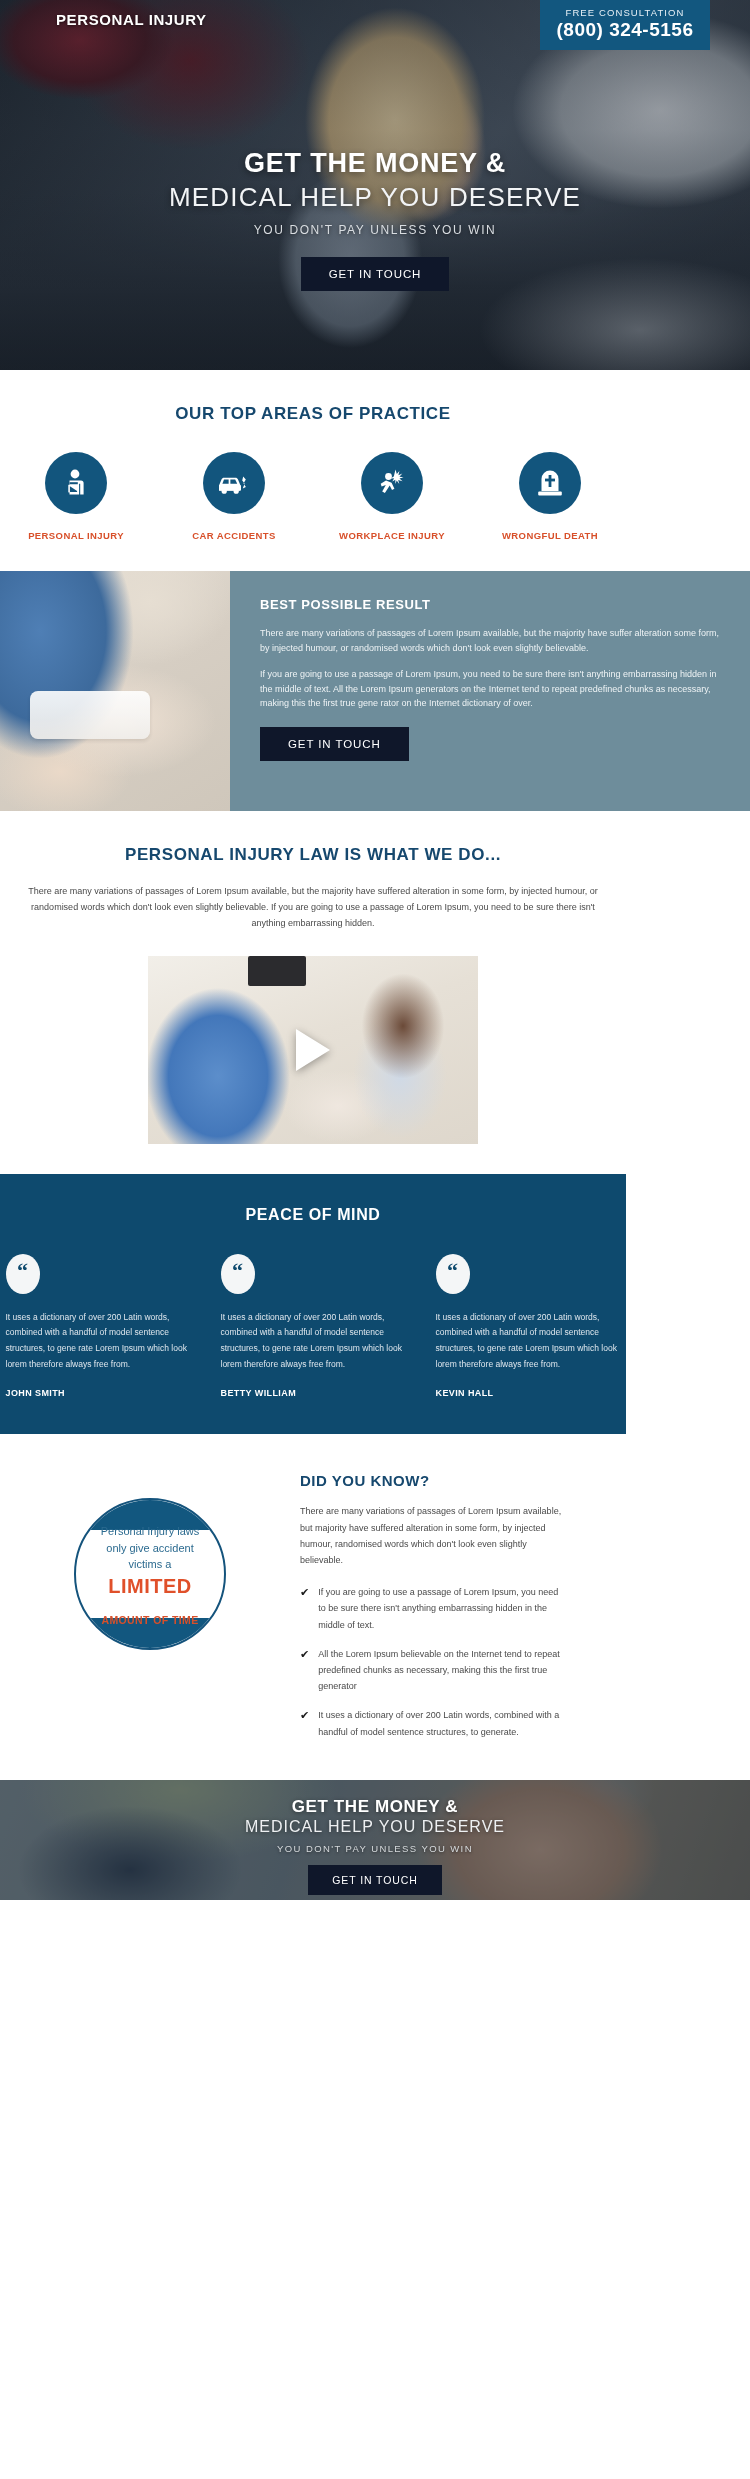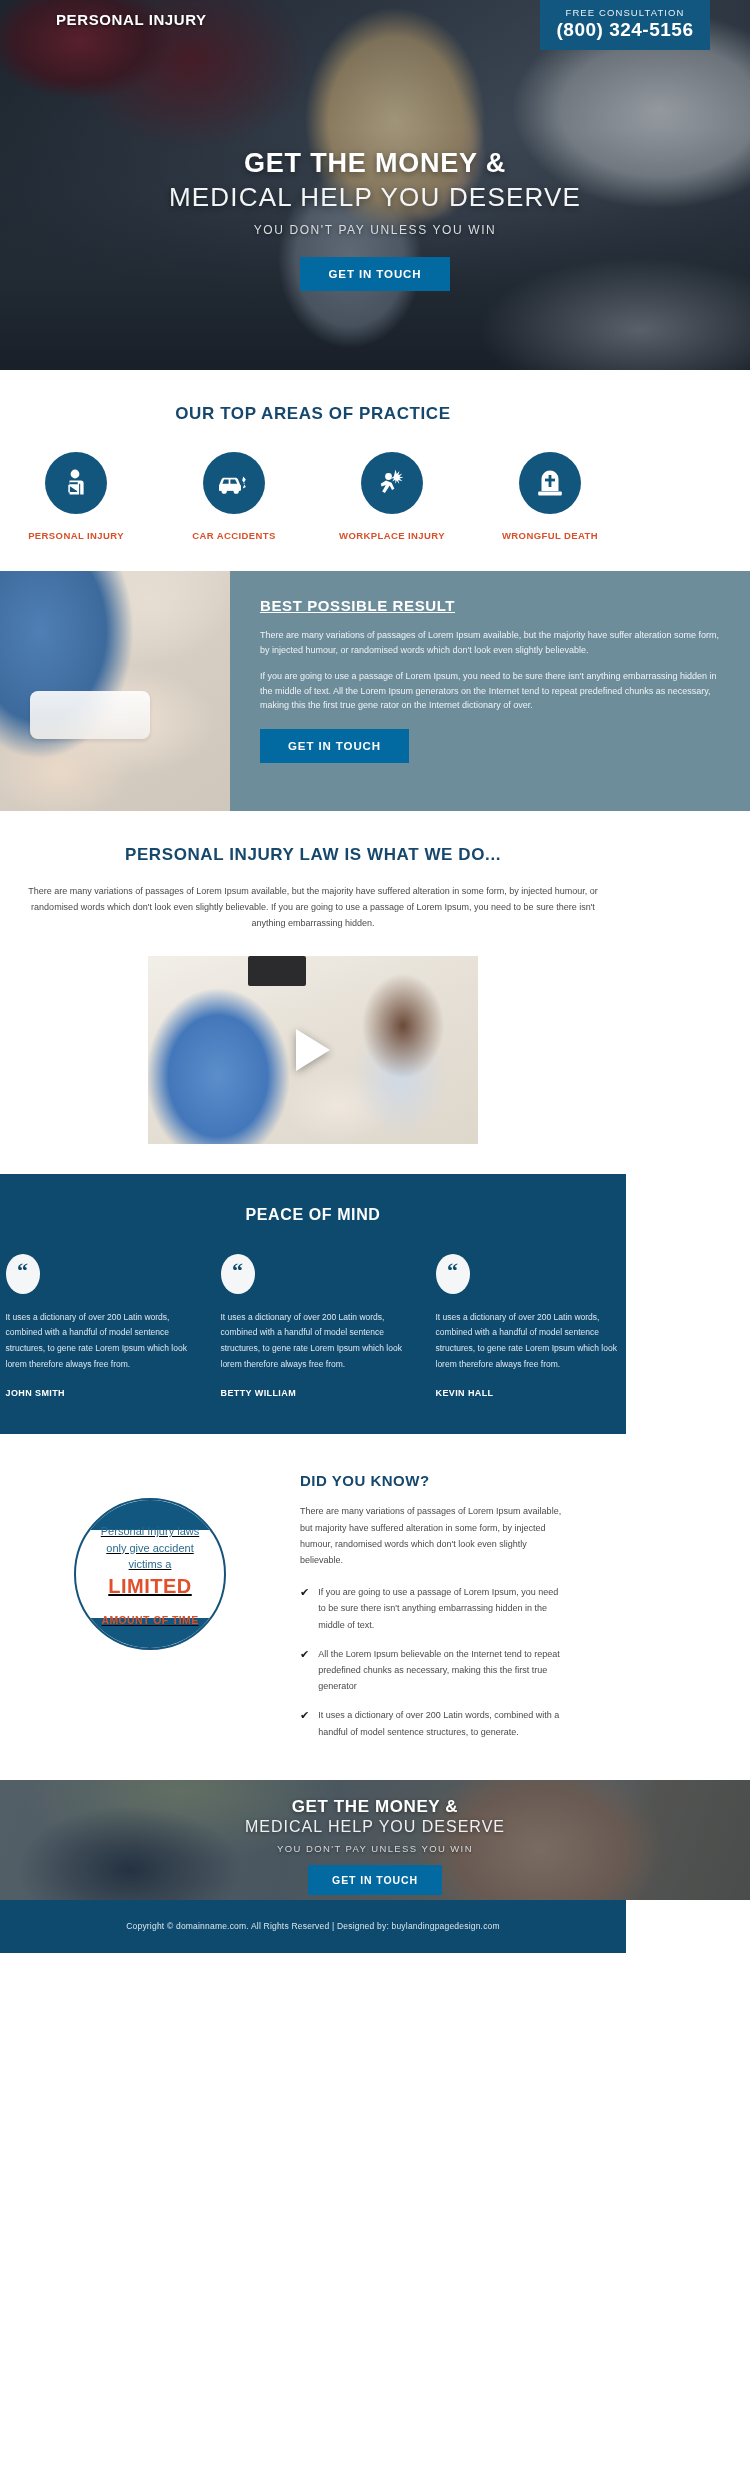--- a/index.html
+++ b/index.html
@@ -65,23 +65,23 @@
     color:#f2f4f6; font-size:26px; font-weight:300; letter-spacing:1.2px;
     margin-top:3px;
     text-shadow:0 2px 6px rgba(0,0,0,.45);
   }
   .h-sub {
     color:#d9dde1; font-size:12px; letter-spacing:1.6px; margin-top:10px;
     text-shadow:0 1px 4px rgba(0,0,0,.5);
   }
   .btn-cta {
     display:inline-block;
-    background:#0369a1;
+    background:#0f172a;
     color:#fff;
-    font-size:11.5px; font-weight:bold; letter-spacing:0.9px;
+    font-size:11.5px; font-weight:normal; letter-spacing:0.9px;
     padding:11px 28px;
     border:none; cursor:pointer;
     font-family:"Liberation Sans", sans-serif;
   }
   .hero-btn-wrap { margin-top:20px; }
 
   
   .practice { background:#fff; padding:34px 0 30px 0; text-align:center; }
   .sec-title {
     color:#16486e; font-size:17px; font-weight:bold; letter-spacing:0.6px;
@@ -111,21 +111,21 @@
       linear-gradient(150deg, #e9e2d8 0%, #d6cec3 50%, #cfc7bb 100%);
   }
   .best-photo::after {
     content:""; position:absolute; left:30px; top:120px; width:120px; height:48px;
     background:linear-gradient(#ffffff,#f1efec); border-radius:8px; opacity:.9;
     box-shadow:0 2px 4px rgba(0,0,0,.12);
   }
   .best-panel {
     flex:1; background:#6e8d9b; padding:26px 30px 0 30px; color:#fff;
   }
-  .best-title { font-size:15px; font-weight:bold; letter-spacing:0.6px;text-decoration:underline; }
+  .best-title { font-size:13px; font-weight:bold; letter-spacing:0.6px; }
   .best-p { font-size:9px; line-height:1.65; color:#eef3f5; margin-top:14px; }
   .best-p2 { margin-top:11px; }
   .best-btn-wrap { margin-top:16px; }
 
   
   .law { background:#fff; padding:34px 0 30px 0; text-align:center; }
   .law-intro {
     max-width:590px; margin:18px auto 0 auto;
     font-size:9px; line-height:1.8; color:#4a4a4a;
   }
@@ -176,21 +176,21 @@
     display:flex; flex-direction:column; align-items:center; justify-content:center;
     text-align:center;
     background:#fff;
   }
   .badge::before {
     content:""; position:absolute; left:-4px; right:-4px; top:-4px; height:34px; background:#12577f;
   }
   .badge::after {
     content:""; position:absolute; left:-4px; right:-4px; bottom:-4px; height:34px; background:#12577f;
   }
-  .badge-inner { position:relative; z-index:2; padding:12px 14px;text-decoration:underline; }
+  .badge-inner { position:relative; z-index:2; padding:12px 14px; }
   .badge-l1 { color:#2b6a8f; font-size:11px; line-height:1.5; }
   .badge-l2 { color:#e0502a; font-size:20px; font-weight:bold; letter-spacing:0.5px; margin-top:2px; }
   .badge-l3 { color:#d8502a; font-size:10.5px; font-weight:bold; letter-spacing:0.4px; margin-top:16px; }
   .dyk-right { flex:1; padding-right:58px; }
   .dyk-title { color:#16486e; font-size:15px; font-weight:bold; letter-spacing:0.5px; }
   .dyk-p { color:#4a4a4a; font-size:9px; line-height:1.8; margin-top:14px; }
   .dyk-list { list-style:none; margin-top:16px; }
   .dyk-li { display:flex; gap:9px; margin-top:13px; }
   .check { color:#1b1b1b; font-size:11px; line-height:1.6; flex:none; }
   .dyk-li-text { color:#4a4a4a; font-size:9px; line-height:1.8; }
@@ -390,19 +390,14 @@
     <div class="cta2-copy">
       <div class="c2-line1">GET THE MONEY &amp;</div>
       <div class="c2-line2">MEDICAL HELP YOU DESERVE</div>
       <div class="c2-sub">YOU DON'T PAY UNLESS YOU WIN</div>
       <div class="c2-btn-wrap">
         <button class="btn-cta small">GET IN TOUCH</button>
       </div>
     </div>
   </section>
 
-  <footer class="footer">
-    <div class="footer-text">
-      <span>Copyright © domainname.com. All Rights Reserved  |  Designed by: </span><a class="footer-link" href="#">buylandingpagedesign.com</a>
-    </div>
-  </footer>
 
 </div>
 
 </body></html>

